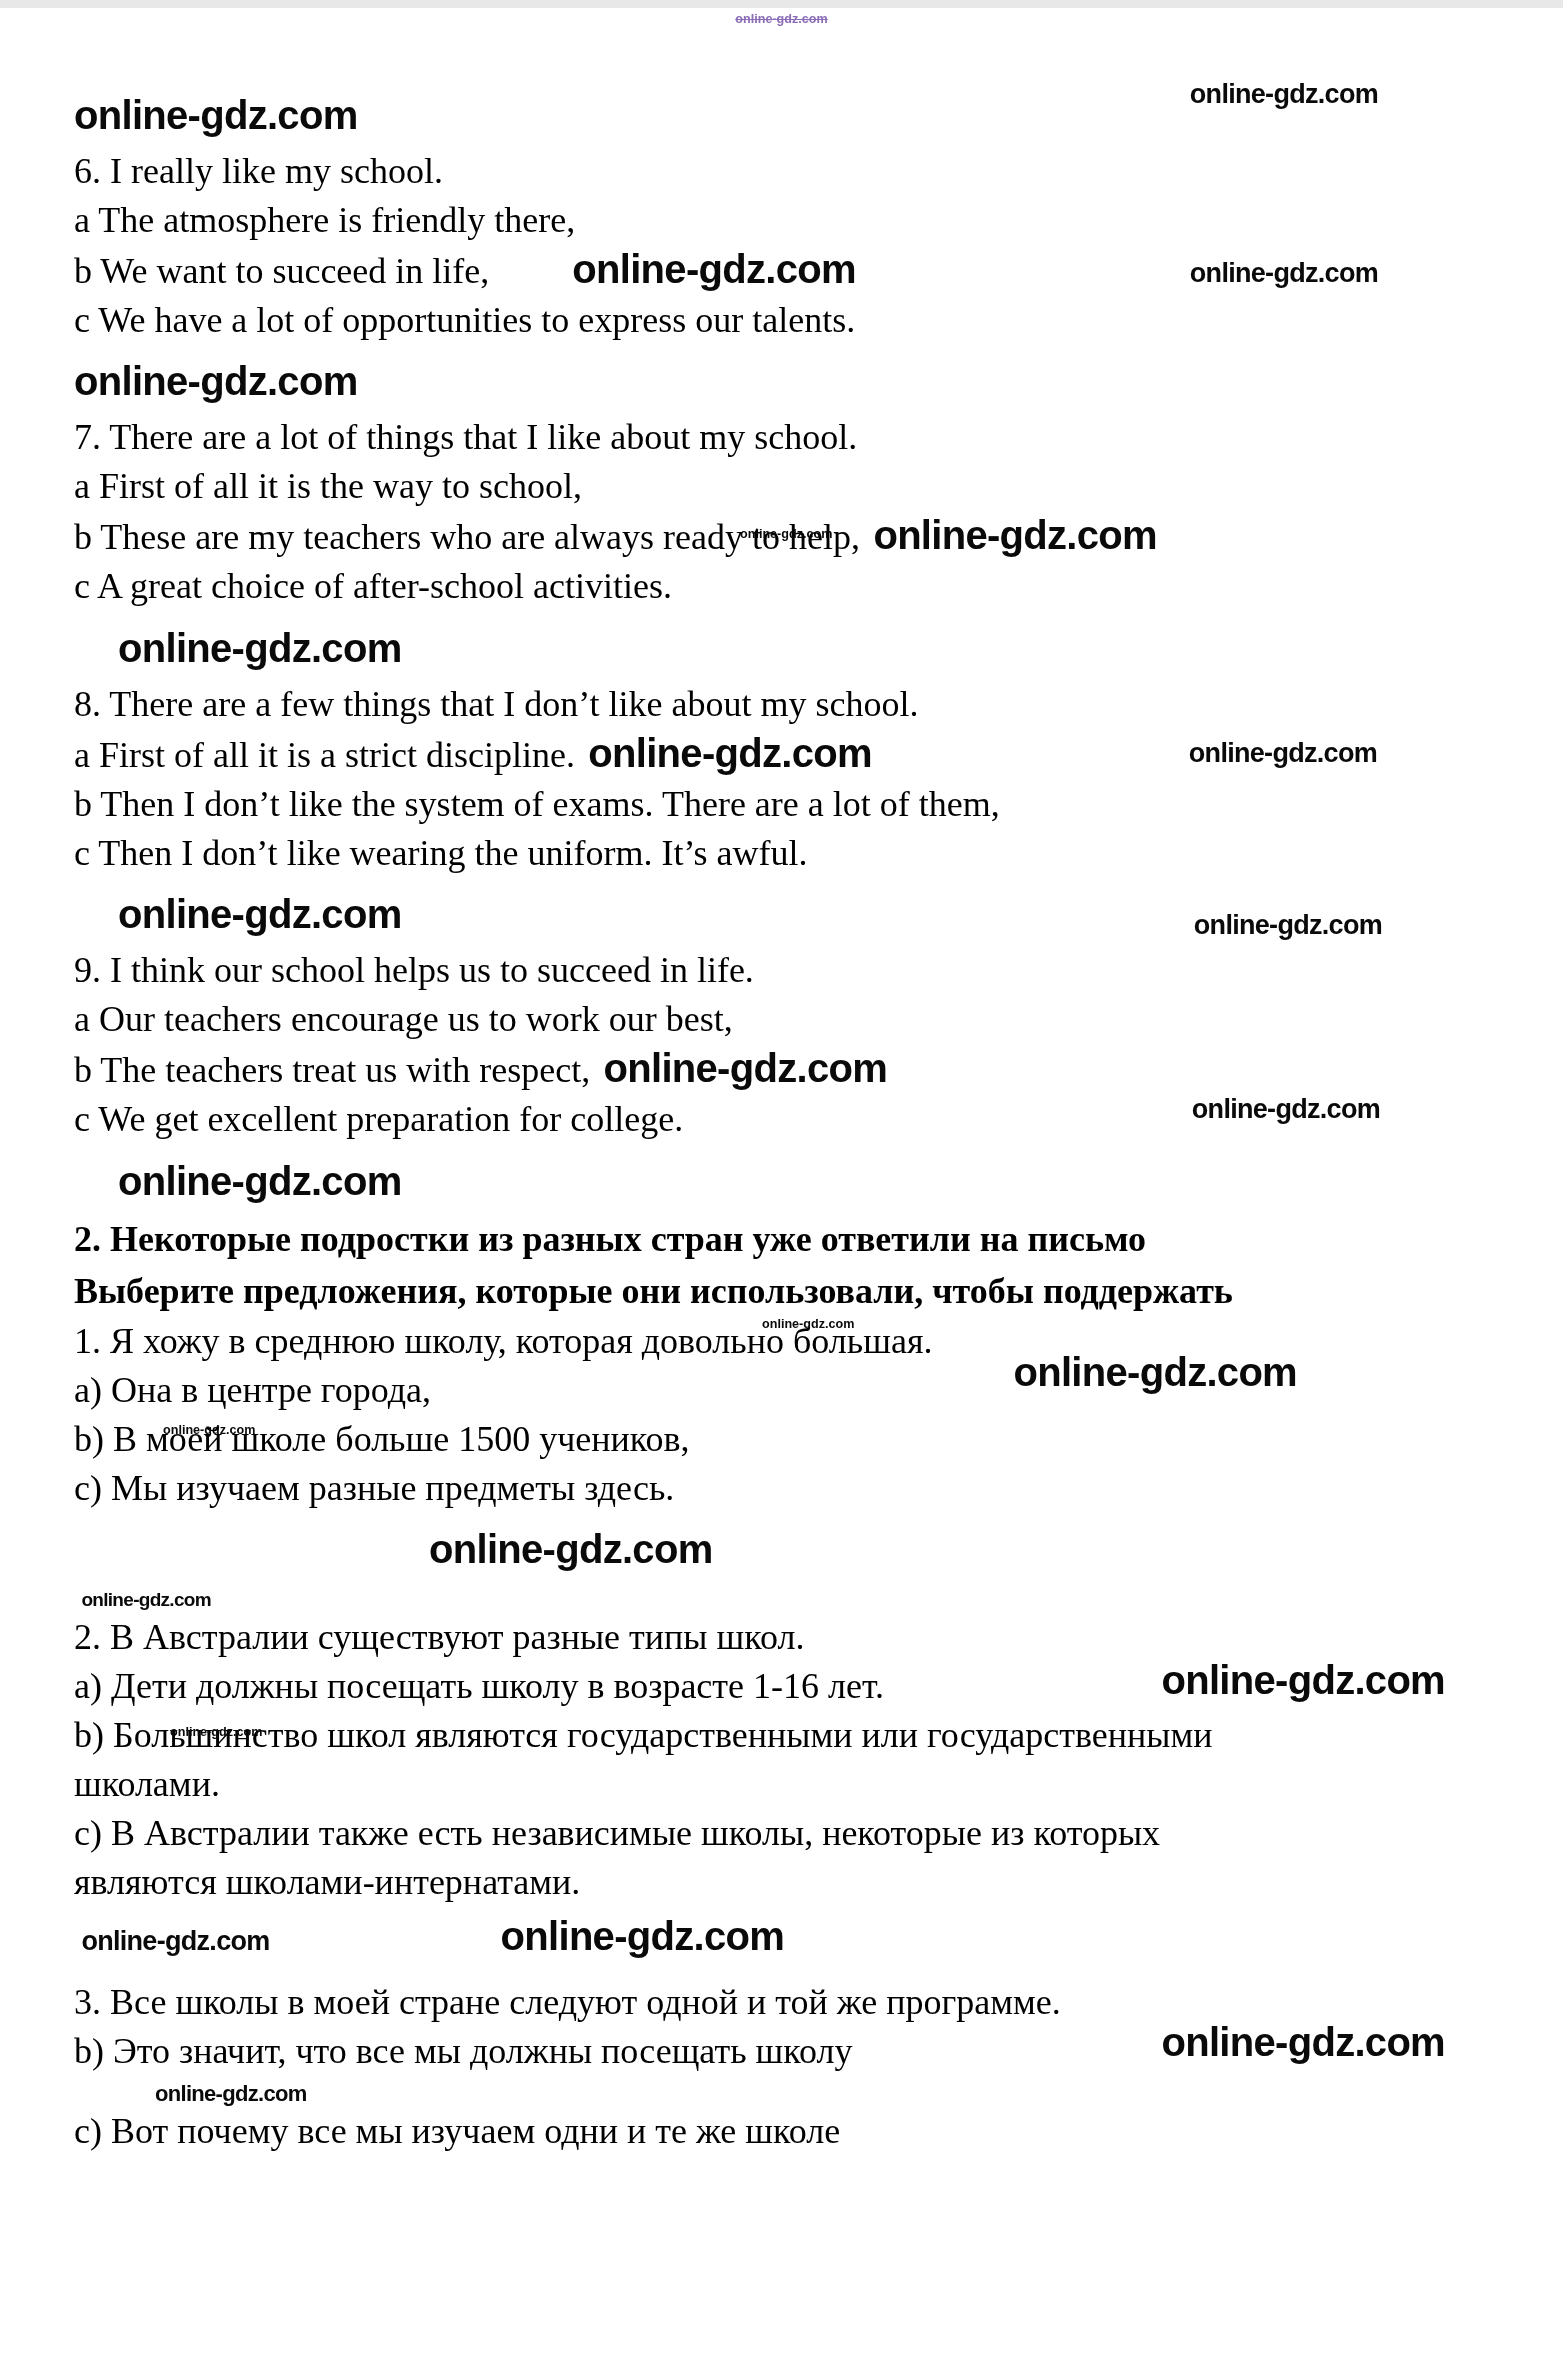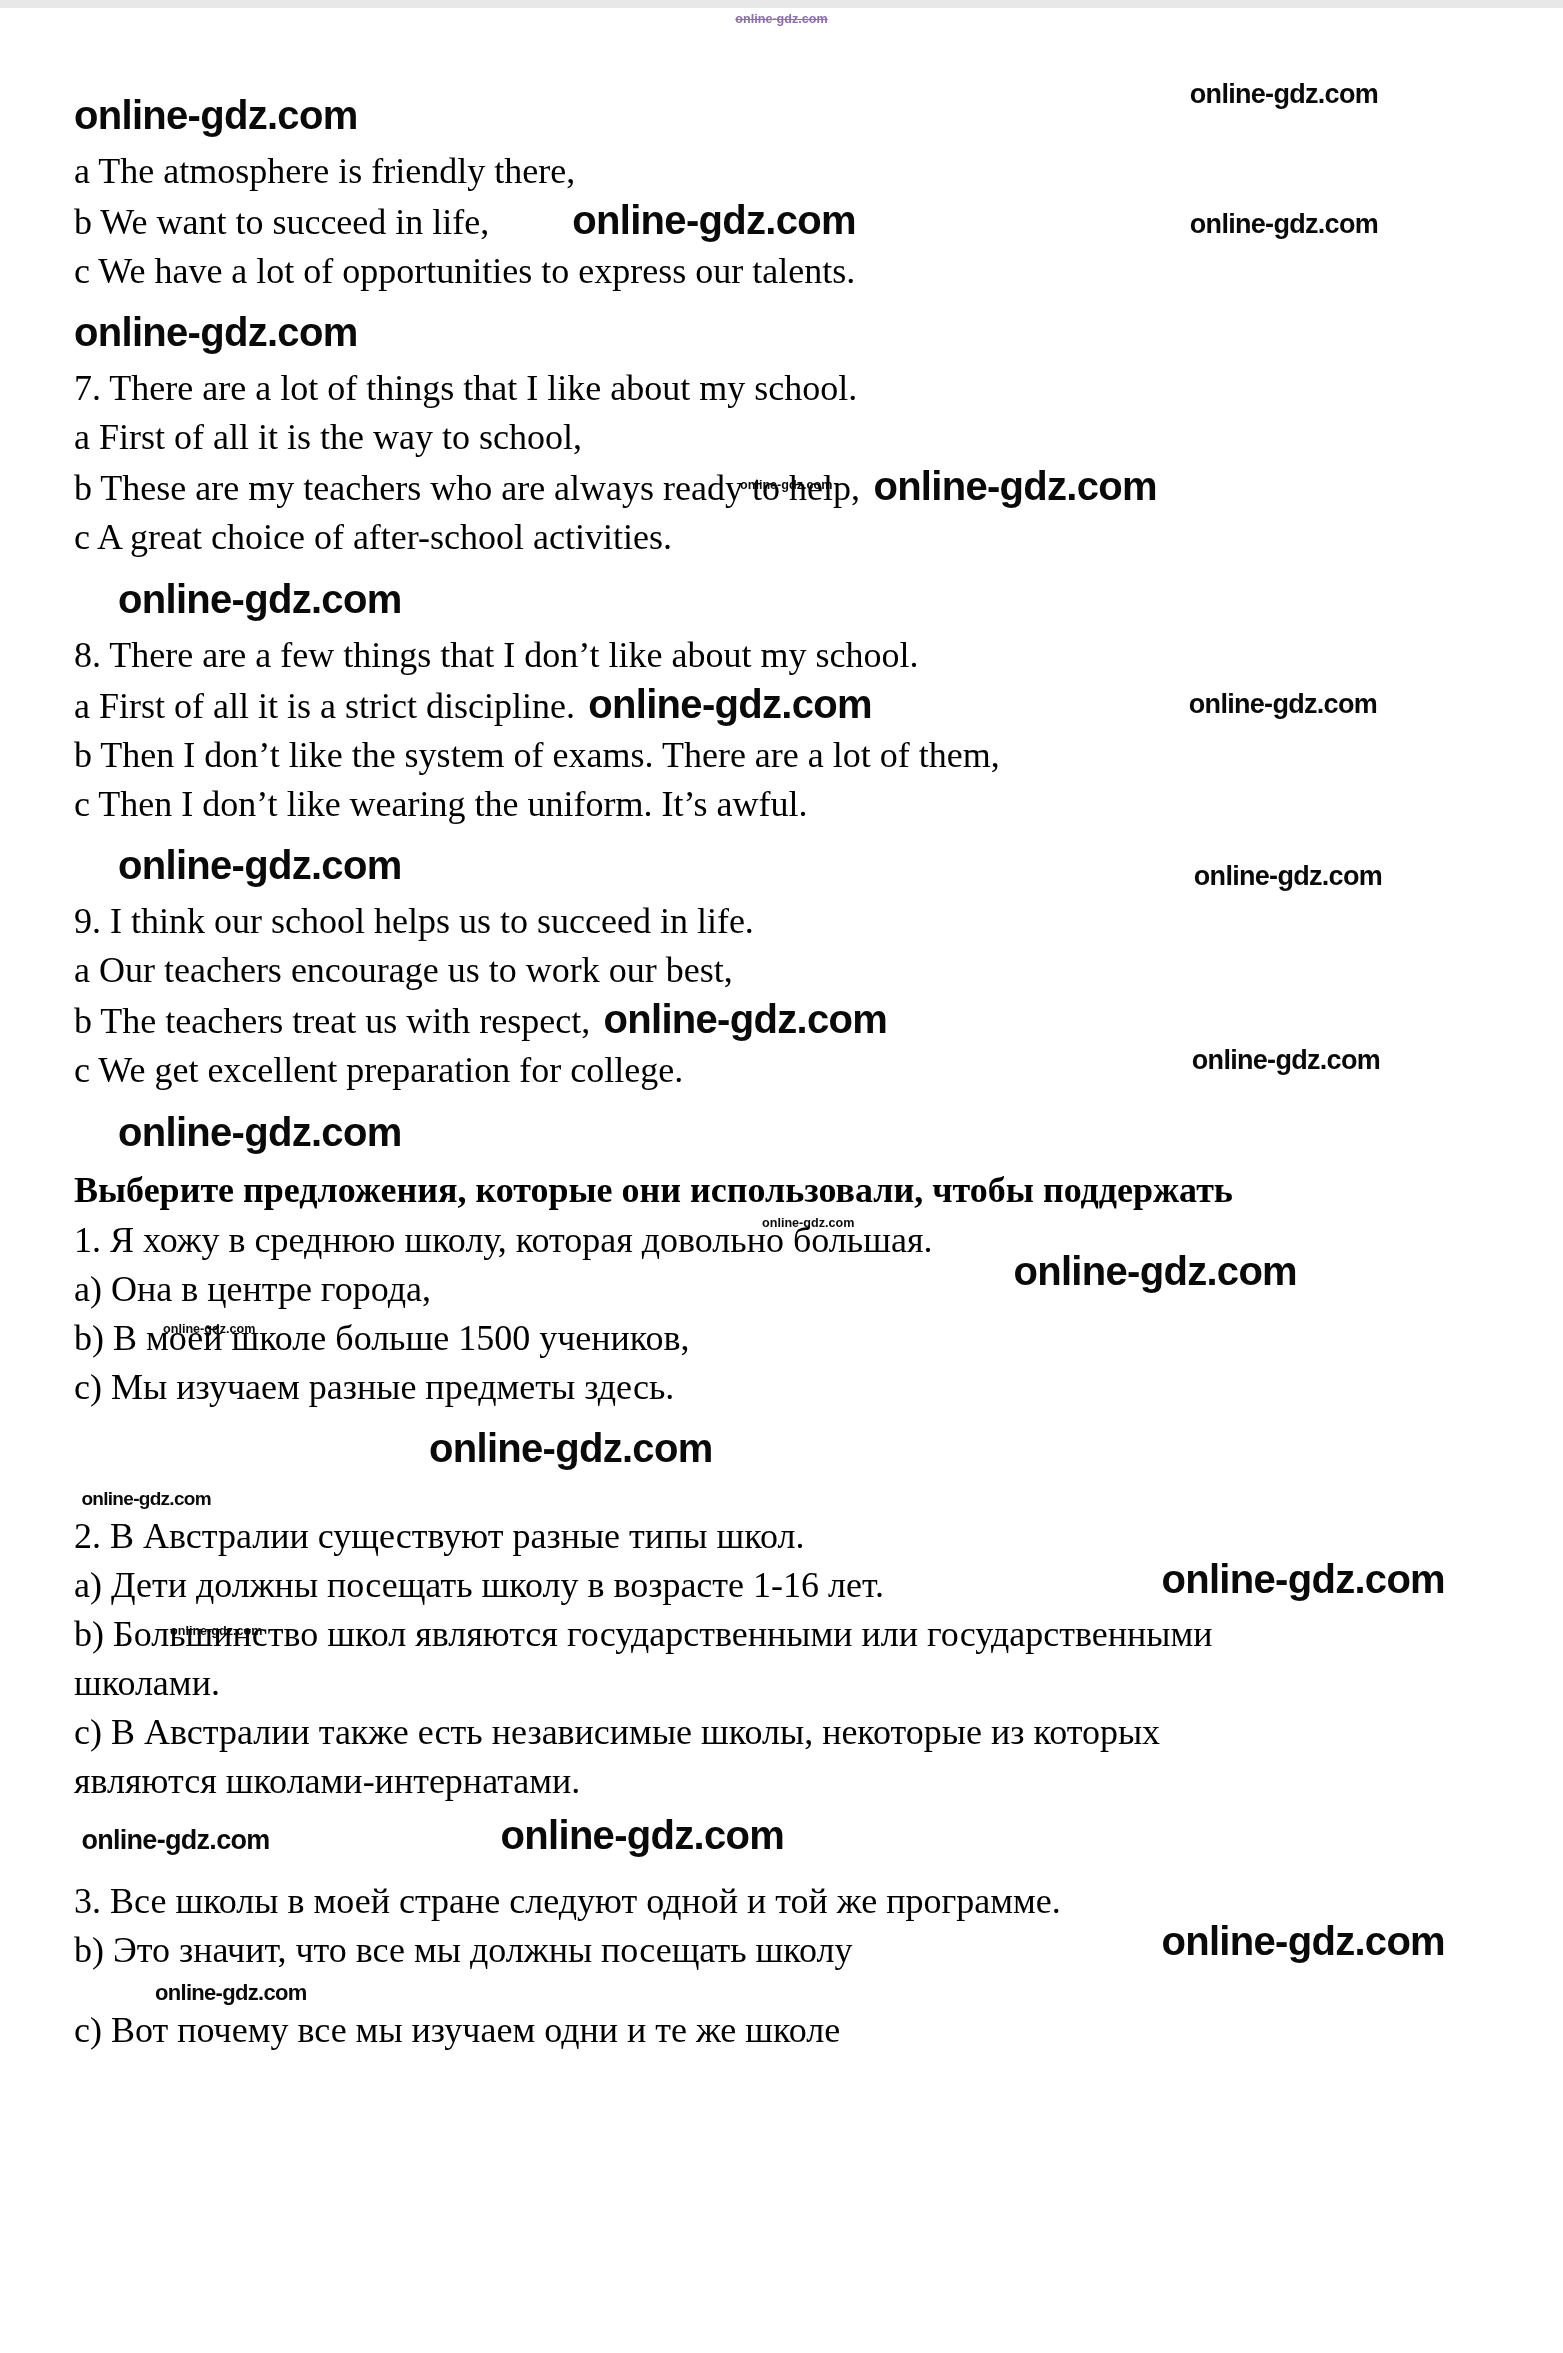--- a/index.html
+++ b/index.html
@@ -59,20 +59,23 @@
 
   <div class="content">
 
 
     <div class="ln wmline">
       <span class="wm wm-big">online-gdz.com</span>
       <span class="wm wm-med side" style="right:163px;top:-21px;">online-gdz.com</span>
     </div>
 
     <div class="ln">
+      <span>6. I really like my school.</span>
+    </div>
+    <div class="ln">
       <span>a The atmosphere is friendly there,</span>
     </div>
     <div class="ln">
       <span>b We want to succeed in life,</span>
       <span class="wm wm-big gap100">online-gdz.com</span>
       <span class="wm wm-med side" style="right:163px;top:4.4px;">online-gdz.com</span>
     </div>
     <div class="ln">
       <span>c We have a lot of opportunities to express our talents.</span>
     </div>
@@ -133,20 +136,23 @@
     <div class="ln">
       <span>c We get excellent preparation for college.</span>
       <span class="wm wm-med side" style="right:161px;top:-10.4px;">online-gdz.com</span>
     </div>
 
     <div class="ln wmline mt10">
       <span class="wm wm-big ind60">online-gdz.com</span>
     </div>
 
     <div class="ln ru-bold">
+      <span>2. Некоторые подростки из разных стран уже ответили на письмо</span>
+    </div>
+    <div class="ln ru-bold">
       <span>Выберите предложения, которые они использовали, чтобы поддержать</span>
       <span class="wm wm-tiny ov" style="left:688px;top:33px;">online-gdz.com</span>
     </div>
 
     <div class="ln">
       <span>1. Я хожу в среднюю школу, которая довольно большая.</span>
     </div>
     <div class="ln">
       <span>a) Она в центре города,</span>
       <span class="wm wm-big side" style="right:244px;top:-18px;">online-gdz.com</span>

